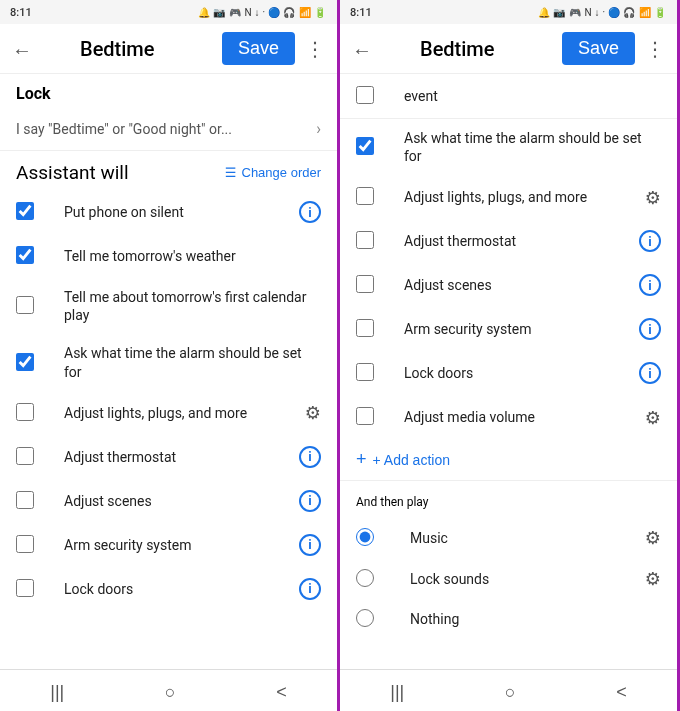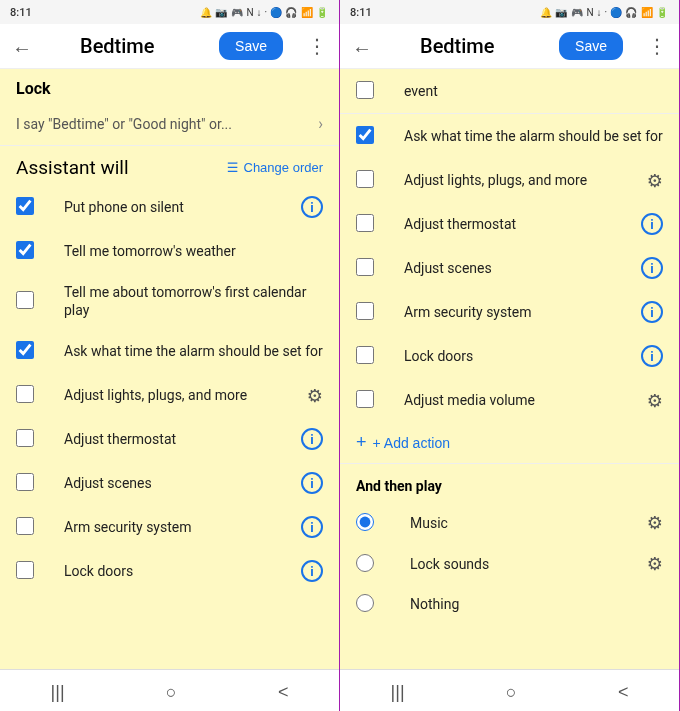--- a/index.html
+++ b/index.html
@@ -7,25 +7,25 @@
       font-family: 'Roboto', Arial, sans-serif;
       background: #e0e0e0;
       display: flex;
       width: 680px;
       height: 711px;
       overflow: hidden;
     }
     .phone-panel {
       width: 340px;
       height: 711px;
-      background: #fef9c3;
+      background: #ffffff;
       display: flex;
       flex-direction: column;
       overflow: hidden;
-      border-right: 1px solid #a21caf;
+      border-right: 3px solid #a21caf;
     }
     .status-bar {
       background: #f5f5f5;
       height: 24px;
       display: flex;
       align-items: center;
       justify-content: space-between;
       padding: 0 10px;
       font-size: 11px;
       color: #333;
@@ -53,26 +53,26 @@
       font-size: 20px;
       font-weight: 500;
       color: #000;
       flex: 1;
       margin-left: 38px;
     }
     .save-btn {
       background: #1a73e8;
       color: #fff;
       border: none;
-      border-radius: 11px;
+      border-radius: 4px;
       padding: 6px 16px;
-      font-size: 14px;
+      font-size: 18px;
       font-weight: 500;
       cursor: pointer;
-      margin-right: 24px;
+      margin-right: 10px;
     }
     .more-btn {
       font-size: 20px;
       color: #555;
       cursor: pointer;
       background: none;
       border: none;
     }
     .content {
       flex: 1;
@@ -194,22 +194,22 @@
       border: none;
       font-weight: 500;
     }
     .add-action-plus {
       margin-right: 6px;
       font-size: 18px;
       font-weight: 300;
     }
     .and-then-play-header {
       padding: 14px 16px 8px 16px;
-      font-size: 14px;
-      font-weight: 700;
+      font-size: 12px;
+      font-weight: 400;
       color: #000;
     }
     .radio-item {
       display: flex;
       align-items: center;
       padding: 10px 16px;
       gap: 22px;
     }
     .radio-wrap {
       width: 20px;

